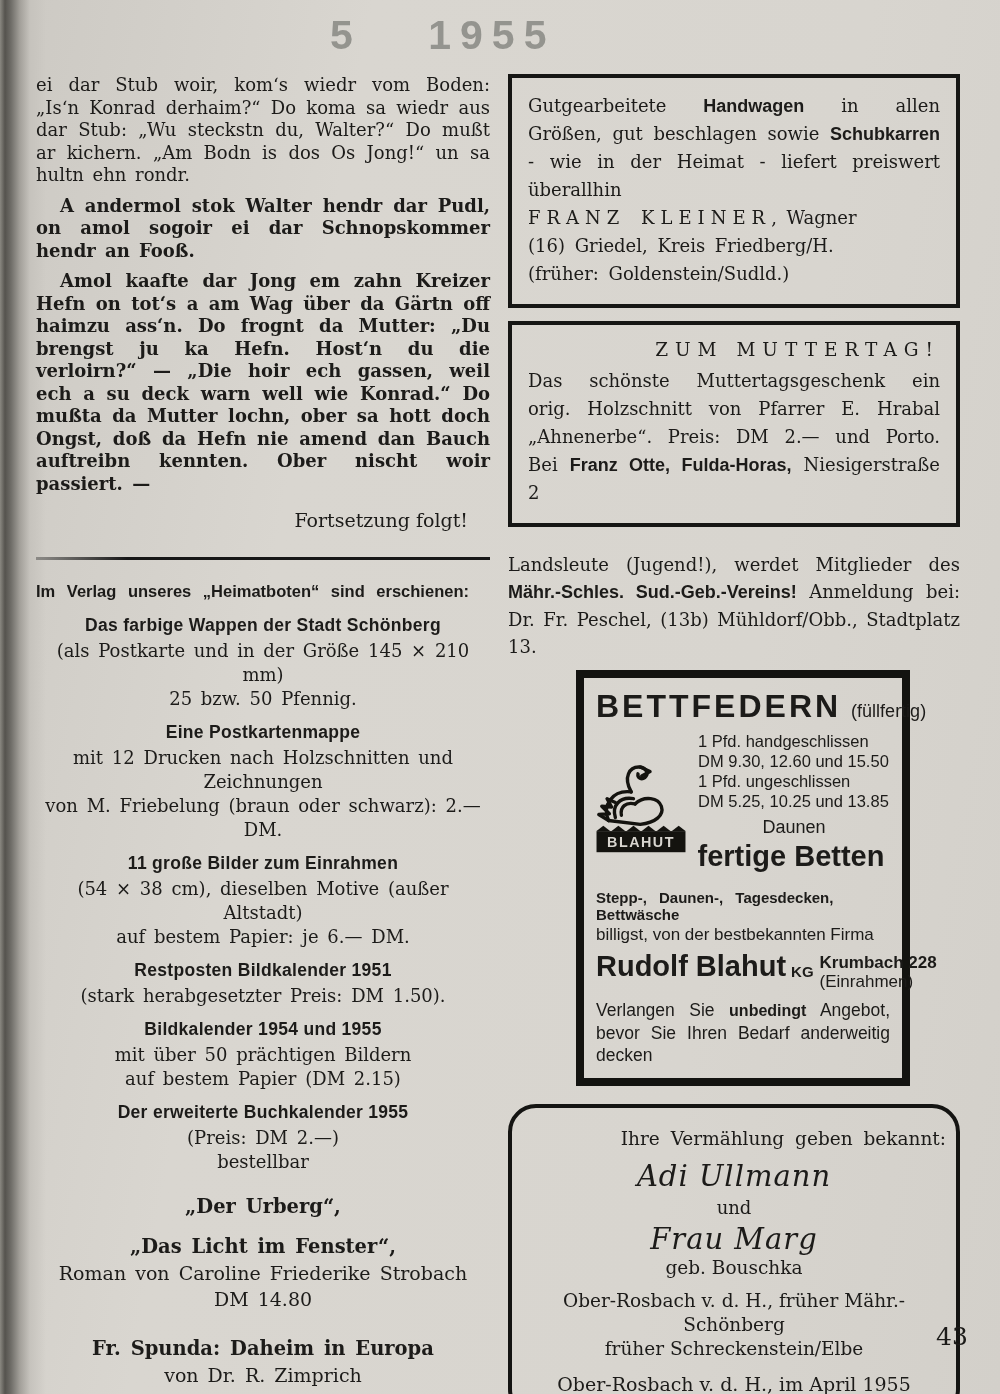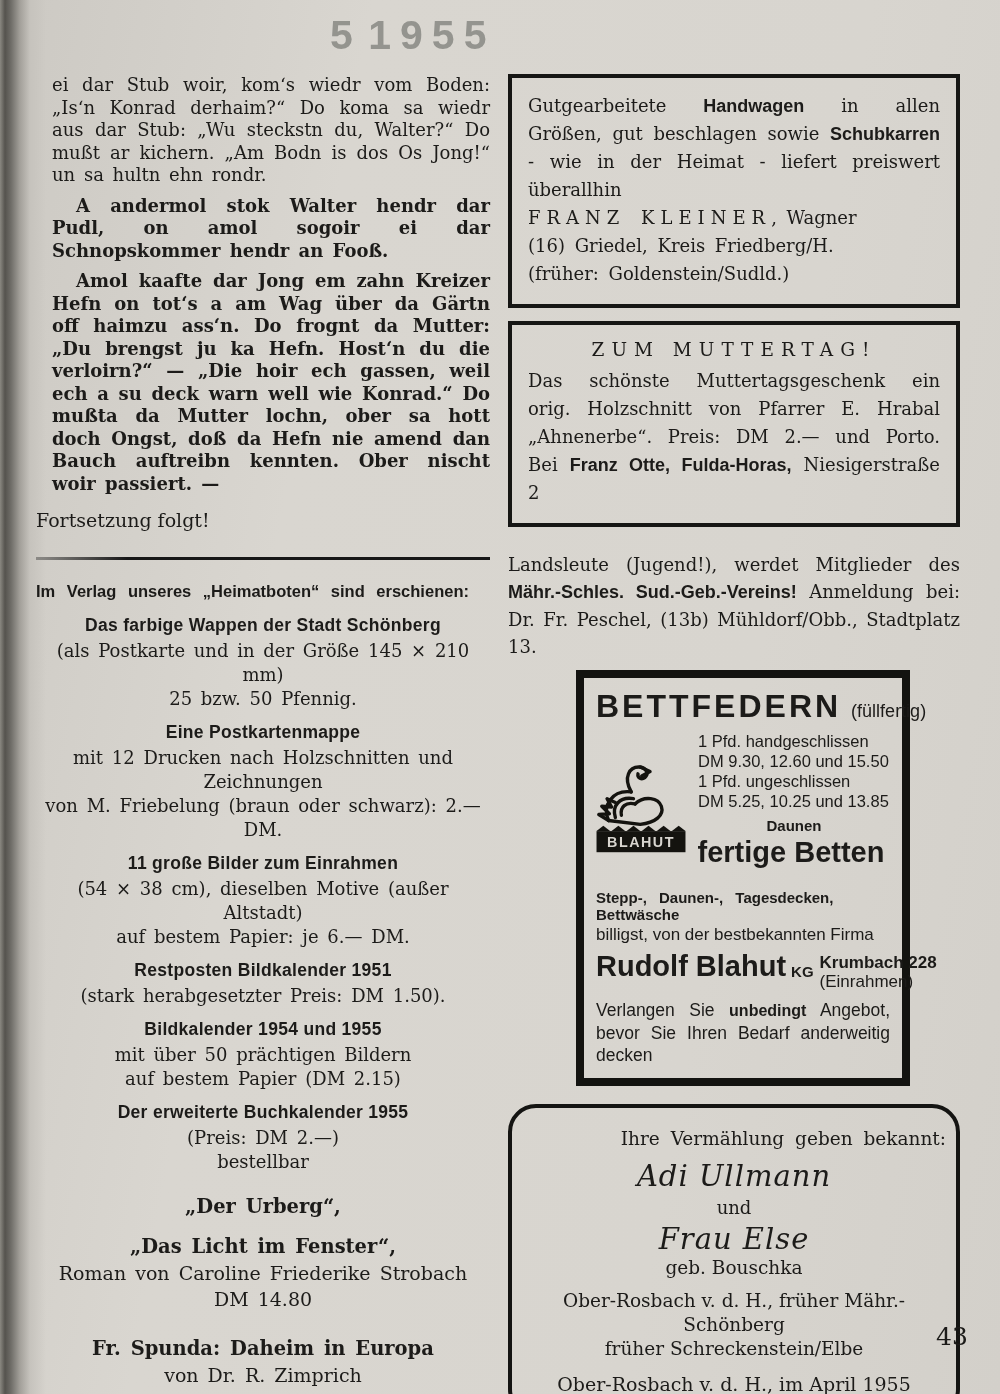--- a/index.html
+++ b/index.html
@@ -13,30 +13,30 @@
   }
   .binding{
     position:absolute;left:0;top:0;width:46px;height:100%;
     background:linear-gradient(to right,#8a8881 0px,#55534e 5px,#6f6d68 11px,#a3a09a 20px,#c6c3bd 30px,rgba(216,213,207,0) 46px);
   }
   .stamp{
     position:absolute;top:12px;left:330px;
     font-family:"Liberation Sans",sans-serif;font-weight:bold;
     color:#8d8d88;font-size:41px;letter-spacing:2px;opacity:.9;
   }
-  .stamp .yr{letter-spacing:9px;text-align:right;}
+  .stamp .yr{margin-left:60px;letter-spacing:9px;text-align:right;}
   .col-left{position:absolute;left:36px;top:74px;width:454px;}
   .col-right{position:absolute;left:508px;top:74px;width:452px;}
 
   .story p{
-    margin:0 0 8px 16px;font-size:18px;line-height:22.5px;
+    margin:0 0 8px 0;font-size:18px;line-height:22.5px;
     text-align:justify;word-spacing:3px;
   }
   .story p.ind{text-indent:24px;font-weight:bold;}
-  .cont{text-align:left;font-size:19px;margin:14px 8px 0 0;}
+  .cont{text-align:right;font-size:19px;margin:14px 22px 0 0;}
   .rule{height:3px;margin-top:26px;border:0;
     background:linear-gradient(to right,rgba(22,22,22,.35),#171717 20%,#171717);}
 
   .verlag{margin-top:22px;}
   .verlag-intro{
     font-family:"Liberation Sans",sans-serif;font-weight:bold;
     font-size:16.5px;word-spacing:7px;margin-bottom:14px;
   }
   .vitem{text-align:center;margin-bottom:11px;}
   .vitem .vh{
@@ -53,36 +53,36 @@
 
   .adbox{
     border:4px solid #161614;box-sizing:border-box;width:100%;
     padding:14px 16px 16px 16px;margin-bottom:13px;background:transparent;
   }
   .adbox p{margin:0;font-size:18px;line-height:28px;text-align:justify;word-spacing:4px;}
   .bsans{font-family:"Liberation Sans",sans-serif;font-weight:bold;}
   .sig{text-align:right;font-size:18px;line-height:28px;margin:0;padding-right:4px;}
   .sig .spaced{letter-spacing:6px;}
 
-  .mt-title{text-align:center;font-size:18.5px;letter-spacing:7px;margin:0 0 7px 0;}
+  .mt-title{text-align:right;font-size:18.5px;letter-spacing:7px;margin:0 0 7px 0;}
 
   .plain-note{margin:24px 0 6px 0;font-size:18px;line-height:27px;text-align:justify;word-spacing:2px;}
 
   .bett{
     border:8px solid #131310;box-sizing:border-box;
     width:334px;margin:10px 16px 18px 68px;padding:10px 12px 12px 12px;
     font-family:"Liberation Sans",sans-serif;
   }
   .bett-title{white-space:nowrap;}
   .bett-title .big{font-weight:bold;font-size:32px;letter-spacing:3px;}
   .bett-title .small{font-size:18px;margin-left:10px;}
   .bett-mid{position:relative;min-height:150px;margin-top:6px;}
   .swan{position:absolute;left:-4px;top:18px;}
   .prices{margin-left:102px;font-size:16.5px;line-height:20px;}
-  .daunen{margin-left:102px;text-align:center;font-weight:bold;font-size:15px;margin-top:6px;}
+  .daunen{margin-left:102px;text-align:center;font-weight:normal;font-size:18px;margin-top:6px;}
   .fertige{margin-left:96px;text-align:center;font-weight:bold;font-size:29px;margin-top:2px;}
   .bett-decken{font-weight:bold;font-size:15px;word-spacing:8px;margin-top:8px;}
   .bett-billigst{font-size:17px;margin-top:2px;}
   .firma-row{display:flex;align-items:flex-start;margin-top:6px;}
   .firma{font-weight:bold;font-size:29px;letter-spacing:0;line-height:30px;white-space:nowrap;}
   .firma-kg{font-weight:bold;font-size:15px;margin:12px 6px 0 5px;}
   .ort{font-size:17px;line-height:19px;margin-top:2px;white-space:nowrap;}
   .ort .b{font-weight:bold;}
   .bett-verlangen{font-size:17.5px;line-height:22px;margin-top:8px;text-align:justify;}
 
@@ -232,21 +232,21 @@
           <span>(Einrahmen)</span>
         </span>
       </div>
       <div class="bett-verlangen"><span>Verlangen Sie </span><span class="bsans" style="font-size:16px">unbedingt</span><span> Angebot, bevor Sie Ihren Bedarf anderweitig decken</span></div>
     </div>
 
     <div class="wedding">
       <div class="w-intro">Ihre Vermählung geben bekannt:</div>
       <div class="w-name">Adi Ullmann</div>
       <div class="w-und">und</div>
-      <div class="w-name">Frau Else</div>
+      <div class="w-name">Frau Marg</div>
       <div class="w-sub">geb. Bouschka</div>
       <div class="w-addr">
         <span>Ober-Rosbach v. d. H., früher Mähr.-Schönberg</span><br>
         <span>früher Schreckenstein/Elbe</span>
       </div>
       <div class="w-date">Ober-Rosbach v. d. H., im April 1955</div>
     </div>
 
   </div>
 

